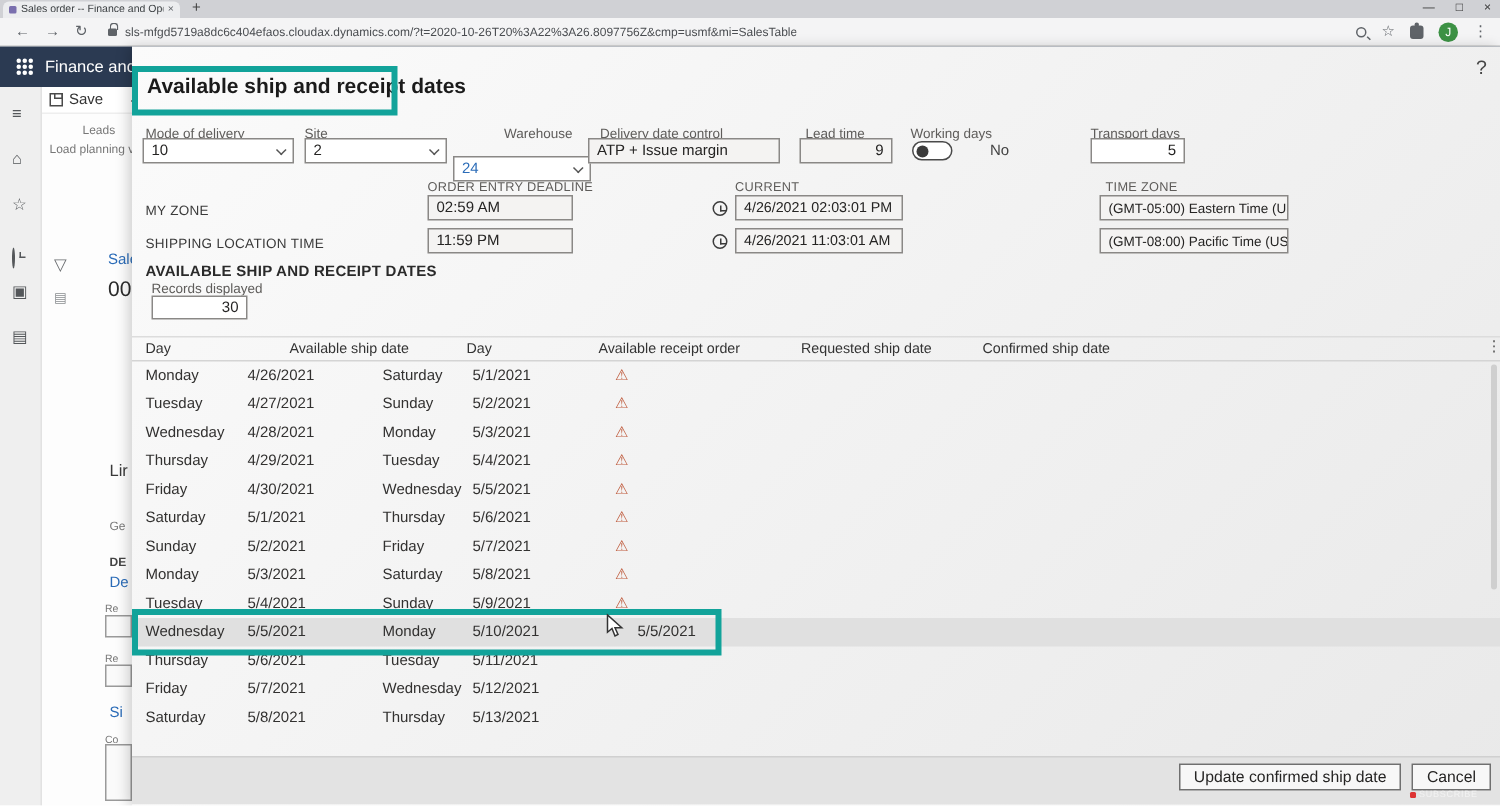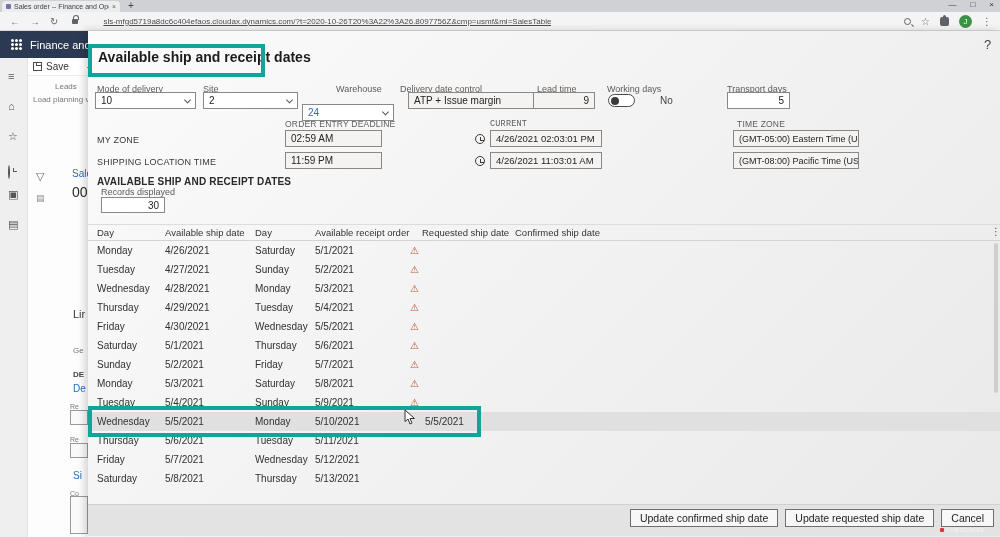--- a/index.html
+++ b/index.html
@@ -11,21 +11,21 @@
   .tab { position:absolute; left:2px; top:1px; width:118px; height:11px; background:#ecedef; border-radius:4px 4px 0 0; display:flex; align-items:center; gap:3px; padding:0 4px; }
   .tab-fav { width:5px; height:5px; border-radius:1px; background:#7a6fae; flex:0 0 auto; }
   .tab-title { font-size:7px; color:#3c4043; white-space:nowrap; overflow:hidden; }
   .tab-close { font-size:7px; color:#5f6368; }
   .newtab { position:absolute; left:128px; top:0px; font-size:10px; color:#444; }
   .wincontrols { position:absolute; right:6px; top:0; display:flex; gap:14px; font-size:8px; color:#333; }
   .addressbar { position:absolute; left:0; top:12px; width:1000px; height:19px; background:#f4f4f5; border-bottom:1px solid #d8d8d8; display:flex; align-items:center; }
   .nav-ico { font-size:10px; color:#5f6368; margin-left:10px; }
   .lock { width:6px; height:5px; background:#5f6368; border-radius:1px; position:relative; margin-left:14px; }
   .lock:before { content:''; position:absolute; top:-4px; left:0.5px; width:4px; height:4px; border:1px solid #5f6368; border-bottom:none; border-radius:3px 3px 0 0; }
-  .url { font-size:8px; color:#4a4d51; margin-left:25px; white-space:nowrap; overflow:hidden; max-width:700px;text-decoration:underline; }
+  .url { font-size:8px; color:#4a4d51; margin-left:5px; white-space:nowrap; overflow:hidden; max-width:700px; }
   .abar-right { position:absolute; right:8px; top:12px; height:19px; display:flex; align-items:center; gap:10px; }
   .mag { width:7px; height:7px; border:1px solid #5f6368; border-radius:50%; position:relative; }
   .mag:after { content:''; position:absolute; left:6px; top:6px; width:3px; height:1px; background:#5f6368; transform:rotate(45deg); }
   .star { font-size:10px; color:#5f6368; }
   .puzzle { width:9px; height:9px; background:#5f6368; border-radius:2px; position:relative; }
   .puzzle:before { content:''; position:absolute; top:-2px; left:3px; width:3px; height:3px; border-radius:50%; background:#5f6368; }
   .avatar { width:13px; height:13px; border-radius:50%; background:#3c9144; color:#fff; font-size:8px; display:flex; align-items:center; justify-content:center; }
   .kebab { font-size:10px; color:#5f6368; }
 
   
@@ -72,21 +72,21 @@
   .knob { position:absolute; left:2px; top:1.5px; width:8px; height:8px; border-radius:50%; background:#3b3b3b; }
   .toggle-txt { position:absolute; font-size:10px; color:#444; }
   .sec-hdr { position:absolute; font-size:10px; font-weight:bold; color:#2a2a2a; letter-spacing:0.2px; }
   .time-hdr { position:absolute; font-size:8.5px; color:#5e5c5a; letter-spacing:0.2px; }
   .time-lbl { position:absolute; font-size:9px; color:#3a3a3a; letter-spacing:0.2px; }
   .clk2 { position:absolute; width:10px; height:10px; border:1px solid #3b3b3b; border-radius:50%; }
   .clk2:after { content:''; position:absolute; left:4px; top:2px; width:3px; height:3px; border-left:1px solid #3b3b3b; border-bottom:1px solid #3b3b3b; }
 
   
   .grid { position:absolute; left:0; top:193px; width:912px; }
-  .thead { display:grid; grid-template-columns:68px 90px 60px 95px 105px 88px 1fr; padding-left:9px; height:17px; align-items:center; border-top:1px solid #dcdcdc; border-bottom:1px solid #d4d4d4; }
+  .thead { display:grid; grid-template-columns:68px 90px 60px 95px 105px 88px 1fr; padding-left:9px; height:17px; align-items:center; border-top:1px solid #dcdcdc; border-bottom:1px solid #d4d4d4;gap:28px; }
   .th { font-size:9.5px; color:#333; white-space:nowrap; }
   .th.req { padding-left:12px; }
   .trow { display:grid; grid-template-columns:68px 90px 60px 95px 105px 88px 1fr; padding-left:9px; height:19px; align-items:center; position:relative; }
   .trow.selected { background:#e0e0e0; }
   .tc { font-size:10px; color:#323130; white-space:nowrap; }
   .warn { font-size:10px; color:#bf5b3d; line-height:1; }
   .reqtext { padding-left:15px; }
   .caret { position:absolute; left:2px; top:2px; width:2px; height:15px; background:#222; }
   .grid-kebab { position:absolute; left:903px; top:195px; font-size:10px; color:#555; }
   .grid-scroll { position:absolute; left:906px; top:212px; width:4px; height:150px; background:#cfcfcf; border-radius:2px; }
@@ -185,39 +185,39 @@
   <div class="fbox" style="left:115px; top:61px; width:95px;">
     <span class="combo-val">2</span>
     <span class="chev"></span>
   </div>
   <span class="flabel" style="left:214px; top:53px;margin-left:34px;">Warehouse</span>
   <div class="fbox" style="left:214px; top:61px; width:92px;margin-top:12px;">
     <span class="combo-val hl">24</span>
     <span class="chev"></span>
   </div>
   <span class="flabel" style="left:312px; top:53px;">Delivery date control</span>
-  <div class="fbox ro" style="left:320px; top:61px; width:128px;">
+  <div class="fbox ro" style="left:304px; top:61px; width:128px;">
     <span>ATP + Issue margin</span>
   </div>
   <span class="flabel" style="left:449px; top:53px;">Lead time</span>
   <div class="fbox ro num" style="left:445px; top:61px; width:62px;">
     <span>9</span>
   </div>
   <span class="flabel" style="left:519px; top:53px;">Working days</span>
   <div class="toggle" style="left:520px; top:63px;">
     <span class="knob"></span>
   </div>
   <span class="toggle-txt" style="left:554px; top:64px;padding-left:18px;">No</span>
   <span class="flabel" style="left:639px; top:53px;">Transport days</span>
   <div class="fbox num" style="left:639px; top:61px; width:63px;">
     <span>5</span>
   </div>
 
   <span class="time-hdr" style="left:197px; top:88px;">ORDER ENTRY DEADLINE</span>
-  <span class="time-hdr" style="left:402px; top:88px;font-family:Liberation Mono, monospace;">CURRENT</span>
+  <span class="time-hdr" style="left:402px; top:88px;">CURRENT</span>
   <span class="time-hdr" style="left:649px; top:88px;">TIME ZONE</span>
 
   <span class="time-lbl" style="left:9px; top:104px;">MY ZONE</span>
   <div class="fbox ro" style="left:197px; top:99px; width:97px;">
       <span>02:59 AM</span>
     </div>
   <span class="clk2" style="left:387px; top:103px;"></span>
   <div class="fbox ro" style="left:402px; top:99px; width:112px; font-size:9.5px;">
       <span>4/26/2021 02:03:01 PM</span>
     </div>
@@ -378,20 +378,19 @@
 
   <div class="annot annot-title"></div>
   <div class="annot annot-row"></div>
 
   <svg class="cursor" viewBox="0 0 13 16">
     <path d="M1,1 L1,12.5 L4,10 L6,15 L8,14 L6,9.5 L10.5,9.5 Z" fill="#fff" stroke="#333" stroke-width="1"></path>
   </svg>
 
   <div class="footer">
     <button class="btn">Update confirmed ship date</button>
-    <button class="btn">Update requested ship date</button>
     <button class="btn">Cancel</button>
   </div>
   <div class="watermark" style="top:496px; left:852px;">
     <span class="wm-bell"></span>
     <span>SUBSCRIBE</span>
   </div>
 </div>
 
 </body></html>

